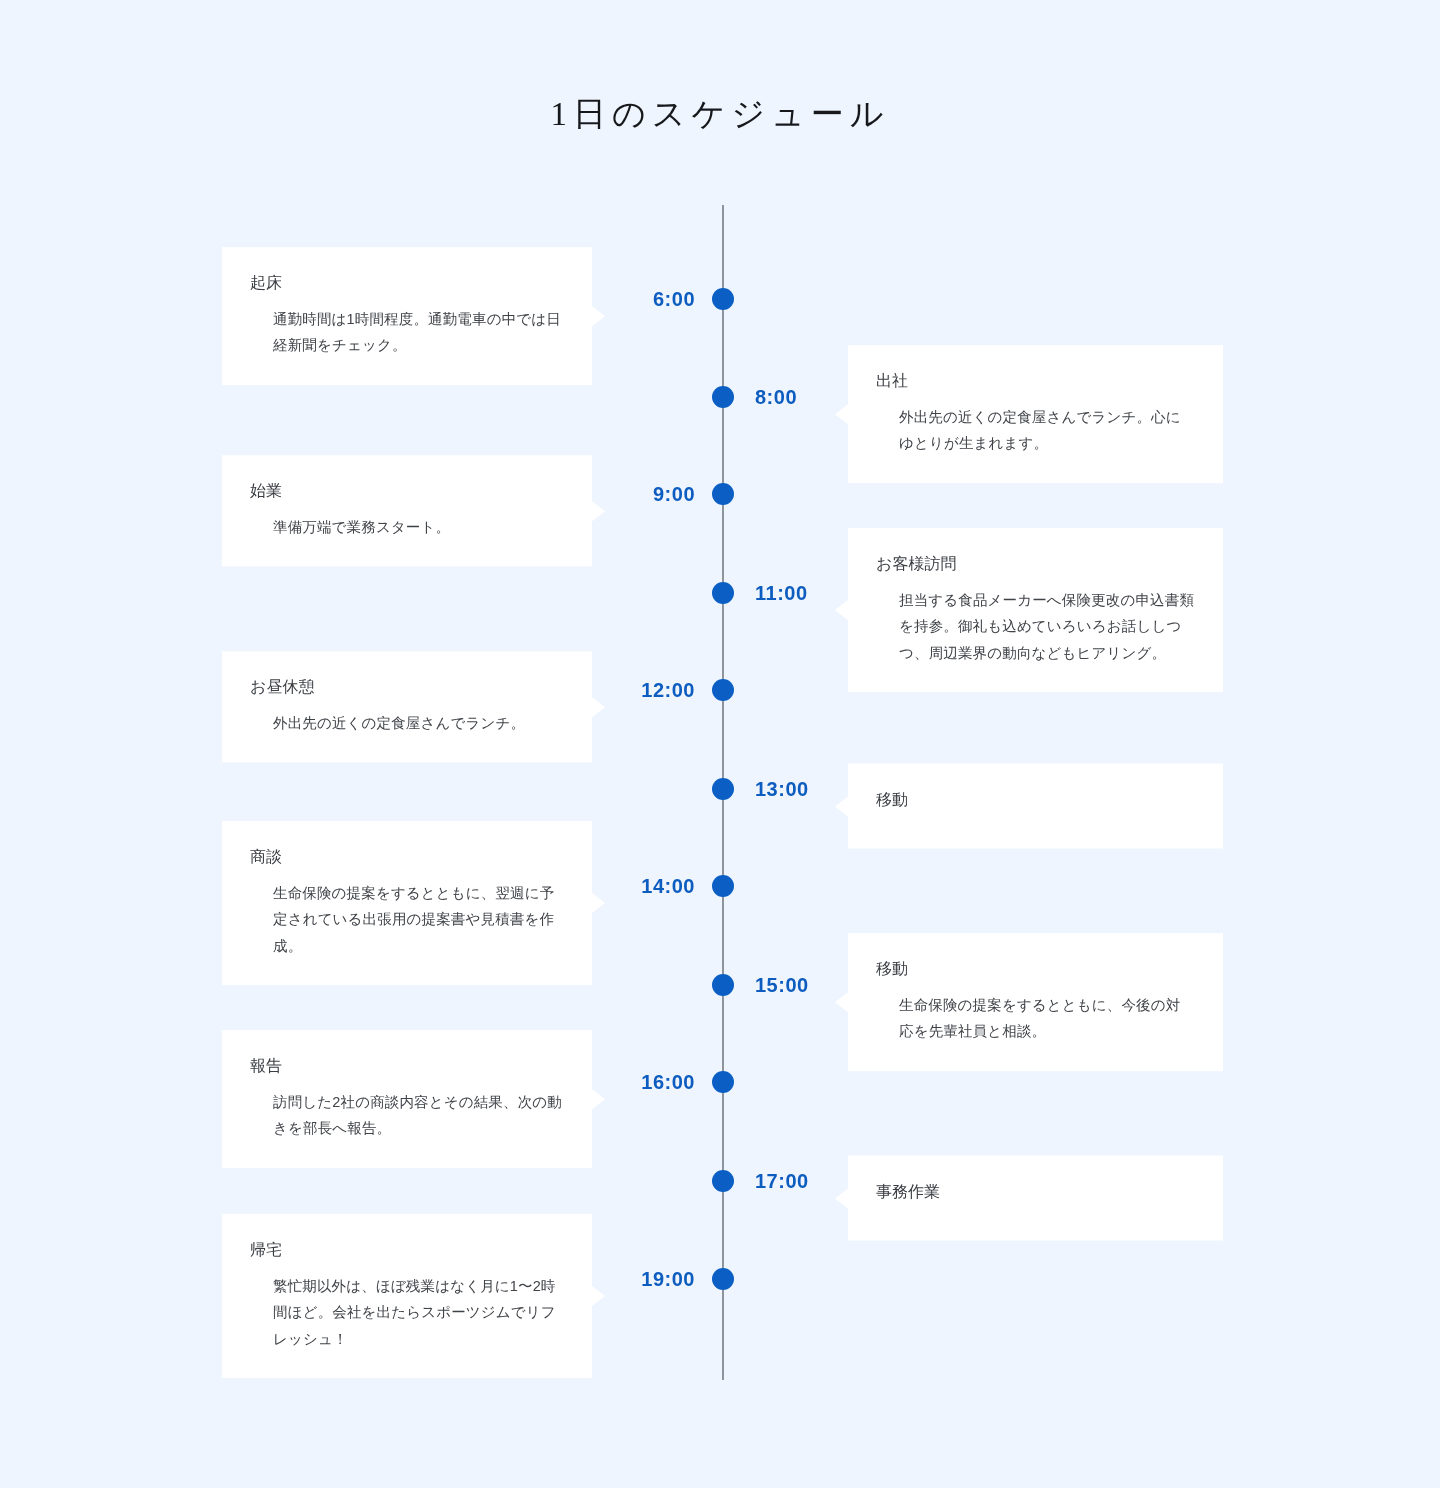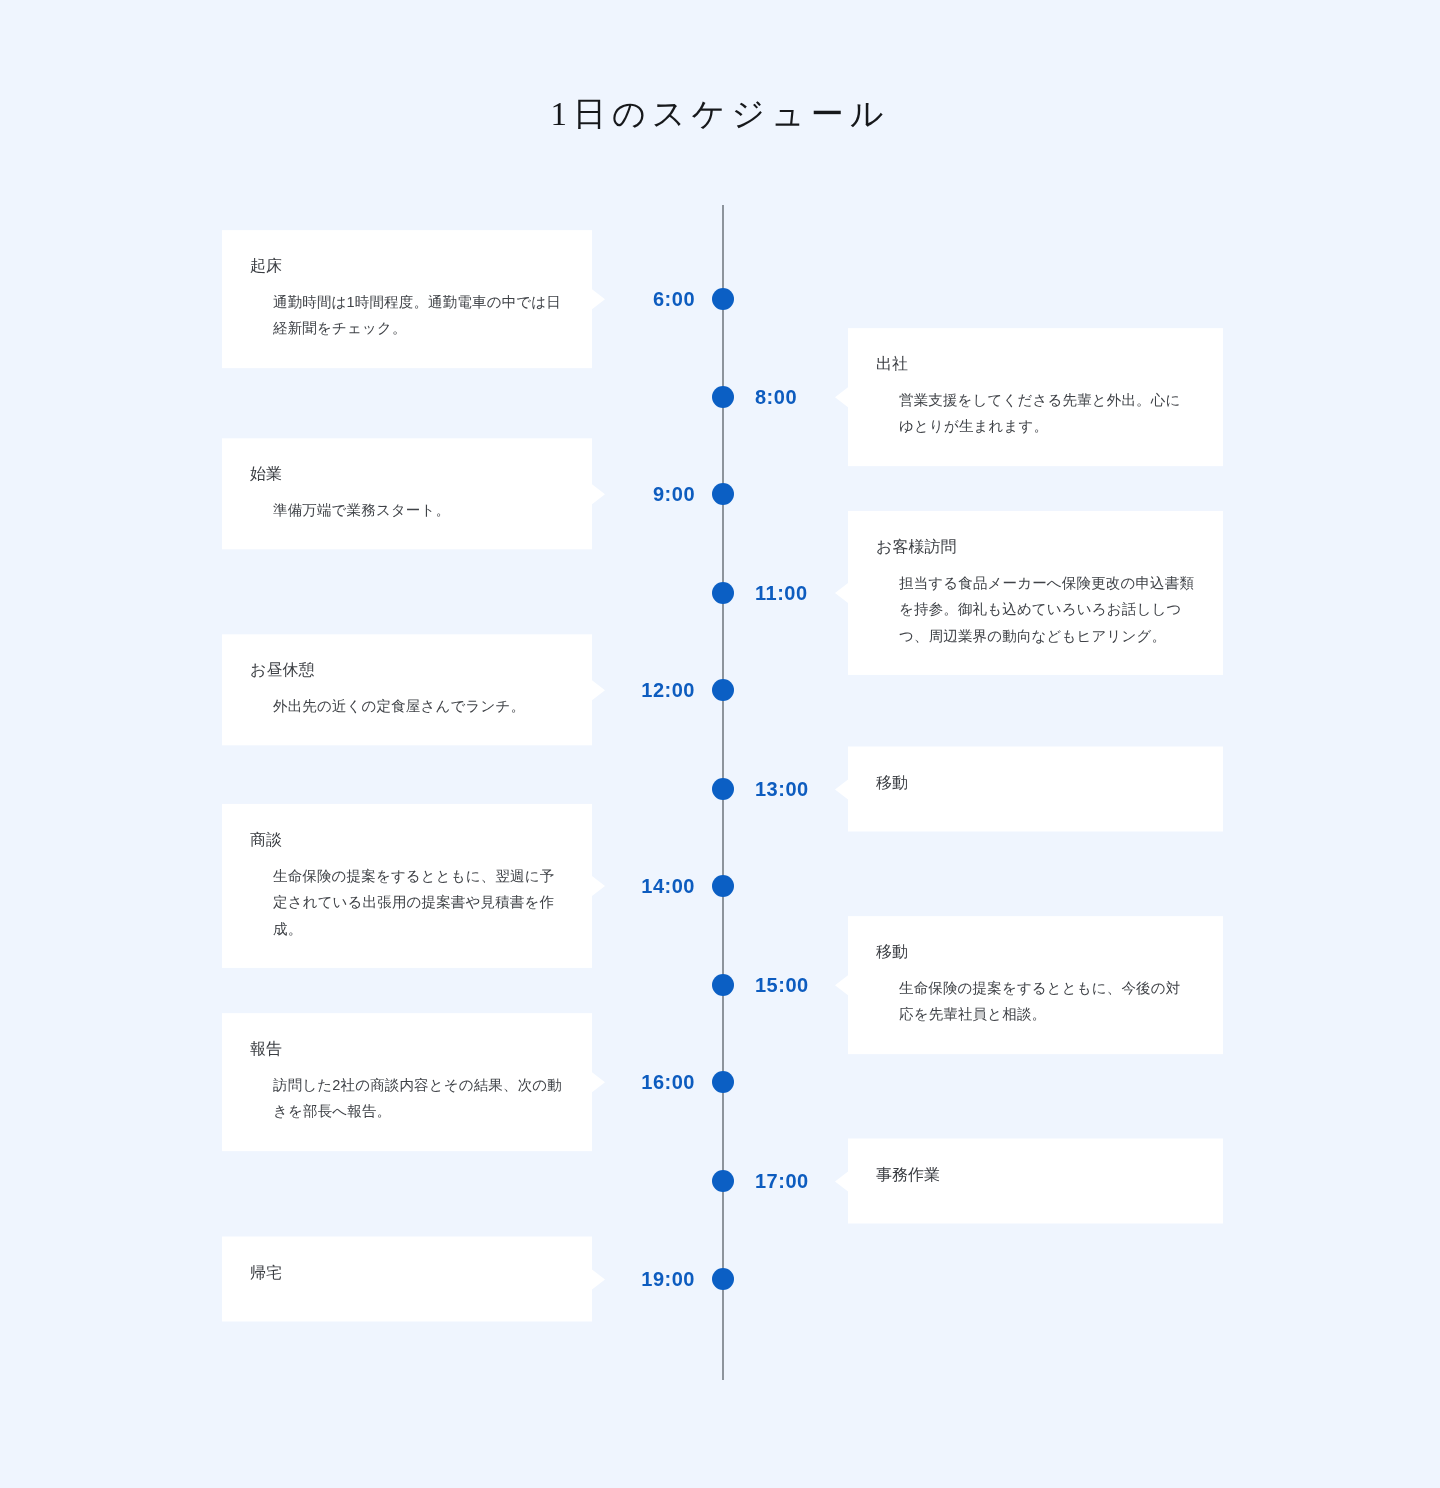--- a/index.html
+++ b/index.html
@@ -92,21 +92,21 @@
   .card {
     position: absolute;
     background: #ffffff;
     padding: 24px 28px 26px 28px;
   }
   .row.left  .card { right: 848px; width: 370px; }
   .row.right .card { left:  848px; width: 375px; }
 
   
   .row.left  .card,
-  .row.right .card { transform: translateY(-50%); top: 0; }
+  .row.right .card { transform: translateY(-50%); top: 17px; }
 
   
   .card .pointer {
     position: absolute;
     top: 50%;
     width: 0;
     height: 0;
     margin-top: -10px;
     border-top: 10px solid transparent;
     border-bottom: 10px solid transparent;
@@ -155,21 +155,21 @@
             <div class="card-title">起床</div>
             <div class="card-desc">通勤時間は1時間程度。通勤電車の中では日経新聞をチェック。</div>
           </div>
         </div>
         <div class="row right" style="top: 397px;">
           <div class="dot"></div>
           <div class="time">8:00</div>
           <div class="card">
             <div class="pointer"></div>
             <div class="card-title">出社</div>
-            <div class="card-desc">営業支援をしてくださる先輩と外出。心にゆとりが生まれます。</div>
+            <div class="card-desc">外出先の近くの定食屋さんでランチ。心にゆとりが生まれます。</div>
           </div>
         </div>
         <div class="row left" style="top: 494px;">
           <div class="dot"></div>
           <div class="time">9:00</div>
           <div class="card">
             <div class="pointer"></div>
             <div class="card-title">始業</div>
             <div class="card-desc">準備万端で業務スタート。</div>
           </div>
@@ -234,18 +234,19 @@
             <div class="pointer"></div>
             <div class="card-title">事務作業</div>
           </div>
         </div>
         <div class="row left" style="top: 1279px;">
           <div class="dot"></div>
           <div class="time">19:00</div>
           <div class="card">
             <div class="pointer"></div>
             <div class="card-title">帰宅</div>
+            <div class="card-desc">繁忙期以外は、ほぼ残業はなく月に1〜2時間ほど。会社を出たらスポーツジムでリフレッシュ！</div>
           </div>
         </div>
       </div>
   </div>
 
 </div>
 
 </body></html>

